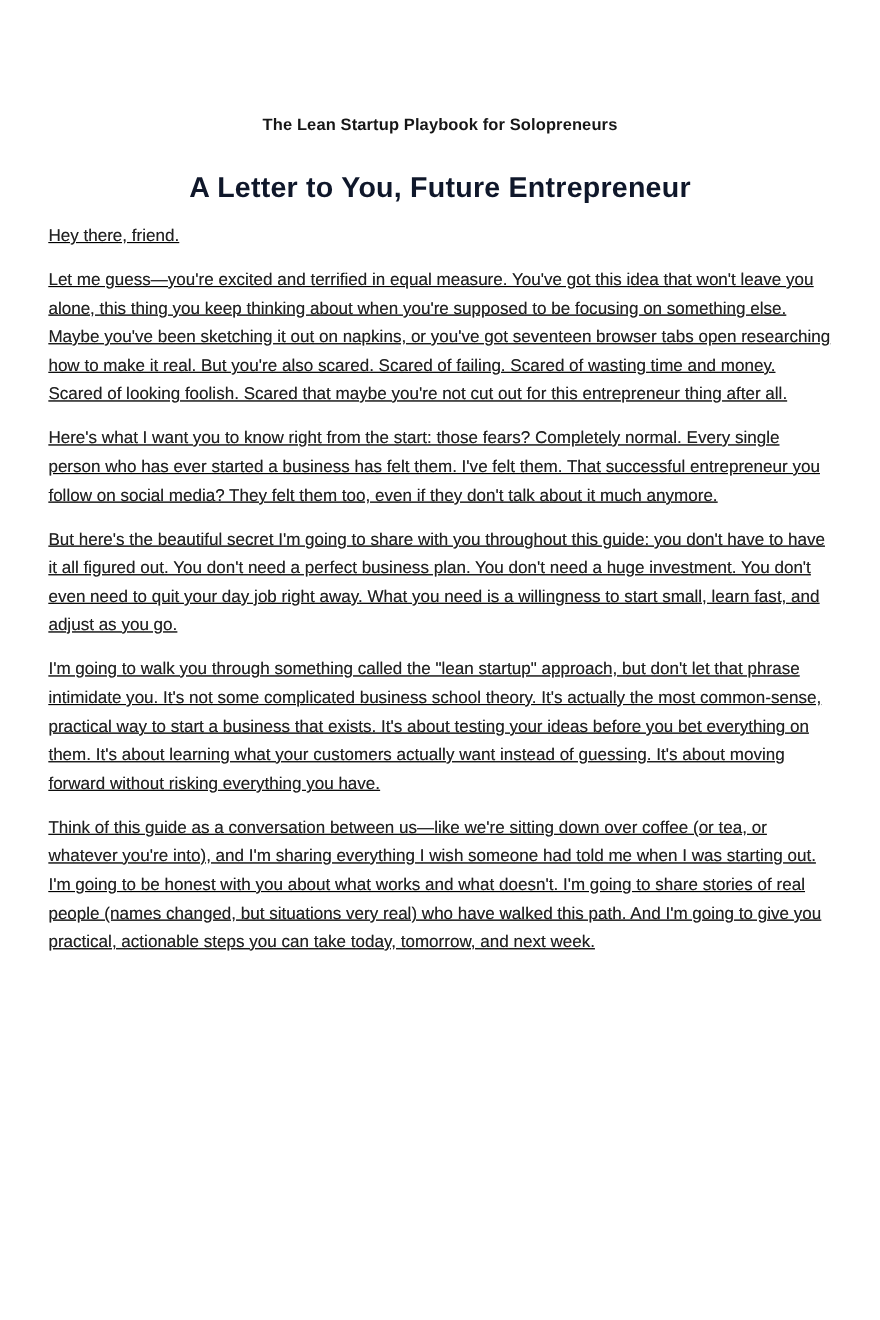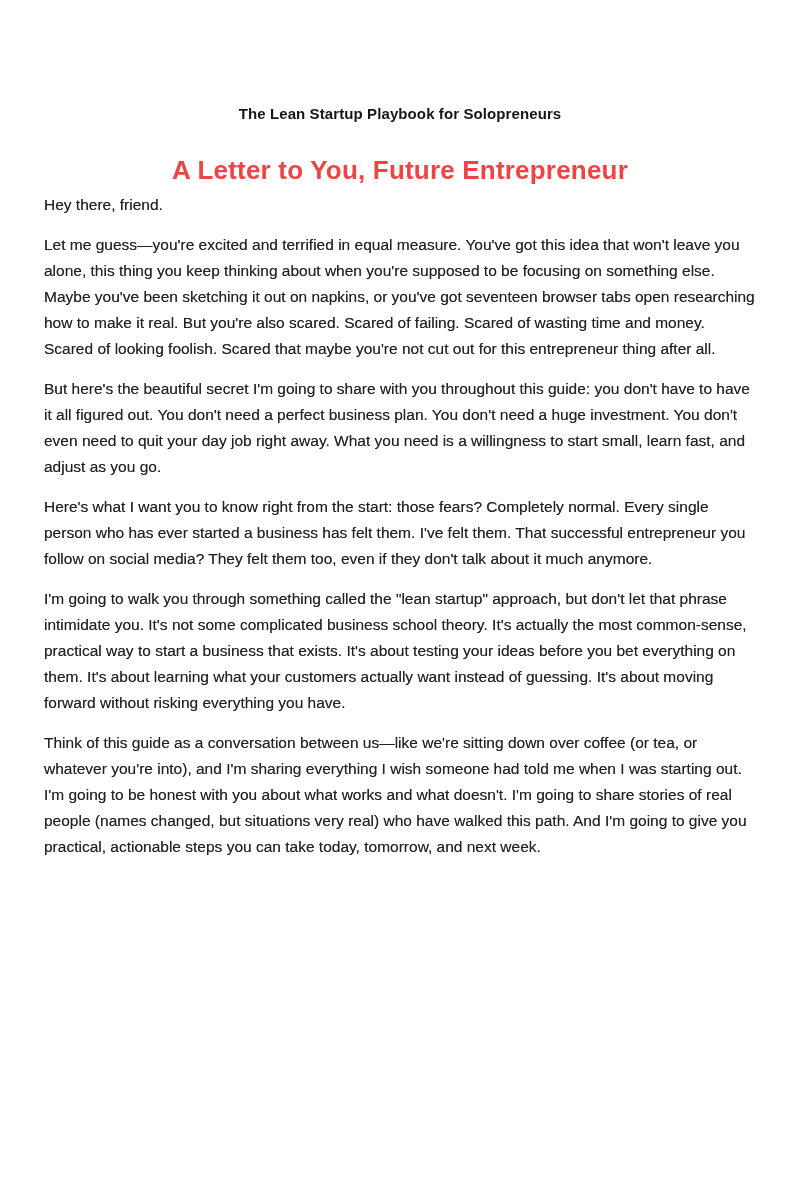--- a/index.html
+++ b/index.html
@@ -28,25 +28,26 @@
     font-weight: 700;
     color: #161616;
     letter-spacing: 0.1px;
   }
   .title {
     margin: 30px 0 0 0;
     text-align: center;
     font-size: 26px;
     line-height: 32px;
     font-weight: 700;
-    color: #ef4444;
+    color: #0f172a;
     letter-spacing: 0.2px;
   }
   .body-text {
-    margin-top: 6px;
+    margin-top: 16px;
+    text-decoration: underline;
   }
   .body-text p {
     margin: 0 0 14px 0;
     font-size: 15.5px;
     line-height: 26px;
     font-weight: 500;
     color: #212121;
     text-shadow: 0 0 0.5px rgba(33,33,33,0.55);
   }
 </style>
@@ -55,18 +56,18 @@
 
 <div class="page">
   <p class="kicker">The Lean Startup Playbook for Solopreneurs</p>
 
   <h1 class="title">A Letter to You, Future Entrepreneur</h1>
 
   <div class="body-text">
 
   <p>Hey there, friend.</p>
       <p>Let me guess—you're excited and terrified in equal measure. You've got this idea that won't leave you alone, this thing you keep thinking about when you're supposed to be focusing on something else. Maybe you've been sketching it out on napkins, or you've got seventeen browser tabs open researching how to make it real. But you're also scared. Scared of failing. Scared of wasting time and money. Scared of looking foolish. Scared that maybe you're not cut out for this entrepreneur thing after all.</p>
+      <p>Here's what I want you to know right from the start: those fears? Completely normal. Every single person who has ever started a business has felt them. I've felt them. That successful entrepreneur you follow on social media? They felt them too, even if they don't talk about it much anymore.</p>
       <p>But here's the beautiful secret I'm going to share with you throughout this guide: you don't have to have it all figured out. You don't need a perfect business plan. You don't need a huge investment. You don't even need to quit your day job right away. What you need is a willingness to start small, learn fast, and adjust as you go.</p>
-      <p>Here's what I want you to know right from the start: those fears? Completely normal. Every single person who has ever started a business has felt them. I've felt them. That successful entrepreneur you follow on social media? They felt them too, even if they don't talk about it much anymore.</p>
       <p>I'm going to walk you through something called the "lean startup" approach, but don't let that phrase intimidate you. It's not some complicated business school theory. It's actually the most common-sense, practical way to start a business that exists. It's about testing your ideas before you bet everything on them. It's about learning what your customers actually want instead of guessing. It's about moving forward without risking everything you have.</p>
       <p>Think of this guide as a conversation between us—like we're sitting down over coffee (or tea, or whatever you're into), and I'm sharing everything I wish someone had told me when I was starting out. I'm going to be honest with you about what works and what doesn't. I'm going to share stories of real people (names changed, but situations very real) who have walked this path. And I'm going to give you practical, actionable steps you can take today, tomorrow, and next week.</p>
     </div>
 </div>
 
 </body></html>

